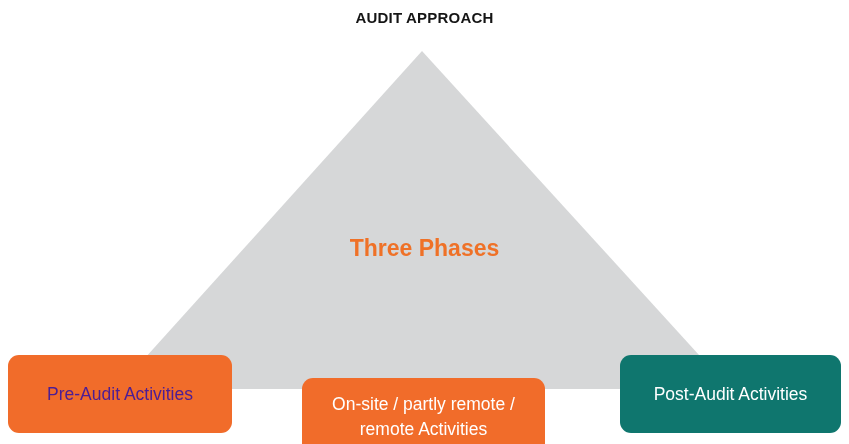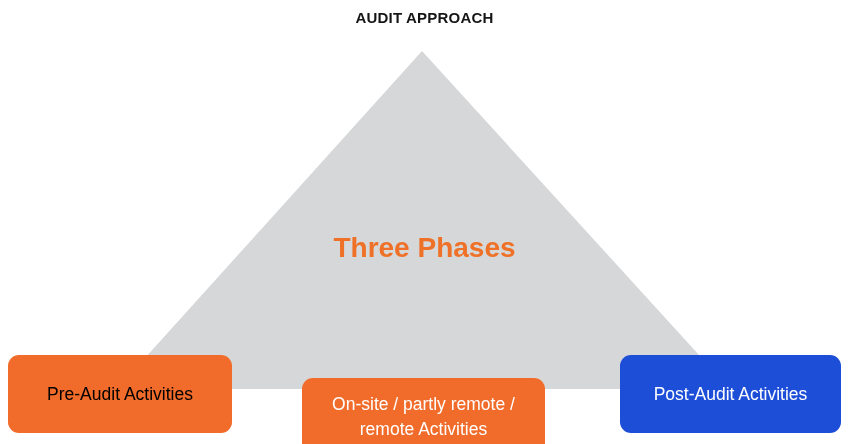--- a/index.html
+++ b/index.html
@@ -41,21 +41,21 @@
     height: 444px;
     display: block;
   }
   
   #center-label {
     position: absolute;
     left: 0;
     top: 233px;
     width: 849px;
     text-align: center;
-    font-size: 28px;
+    font-size: 23px;
     font-weight: bold;
     color: #ef7127;
     line-height: 30px;
     white-space: pre;
     font-family: "Liberation Sans", sans-serif;
   }
   
   .phase-box {
     position: absolute;
     top: 355px;
@@ -88,25 +88,25 @@
 
   <div id="diagram-title" style="color: rgb(21, 21, 21);">AUDIT APPROACH</div>
 
   <svg id="triangle-svg" viewBox="0 0 849 444" xmlns="http://www.w3.org/2000/svg">
     <polygon id="triangle-poly" points="422,51 730,389 117,389" fill="#d6d7d8"></polygon>
   </svg>
 
   <div id="center-label" style="color: rgb(239, 113, 39);">Three Phases</div>
 
   <div class="phase-box" id="phase-box-0" style="background: rgb(241, 108, 42);">
-    <span class="phase-label" style="color: #000000;">Pre-Audit Activities</span>
+    <span class="phase-label" style="color: #4c1d95;">Pre-Audit Activities</span>
   </div>
 
   <div class="phase-box" id="phase-box-1" style="background: rgb(241, 108, 42); margin-top: 23px;">
     <span class="phase-label" style="color: rgb(255, 255, 255);">On-site / partly remote /
 remote Activities</span>
   </div>
 
-  <div class="phase-box" id="phase-box-2" style="background: #1d4ed8;">
+  <div class="phase-box" id="phase-box-2" style="background: #0f766e;">
     <span class="phase-label" style="color: rgb(255, 255, 255);">Post-Audit Activities</span>
   </div>
 
 </div>
 
 </body></html>

